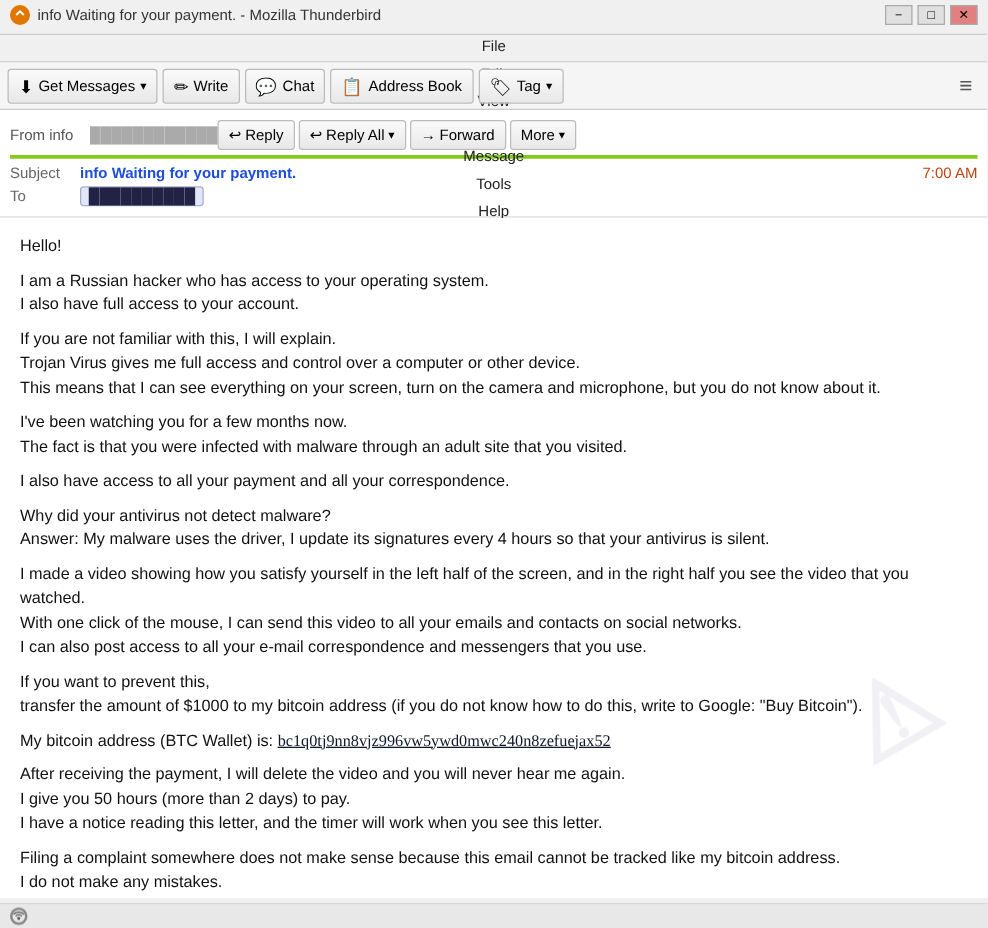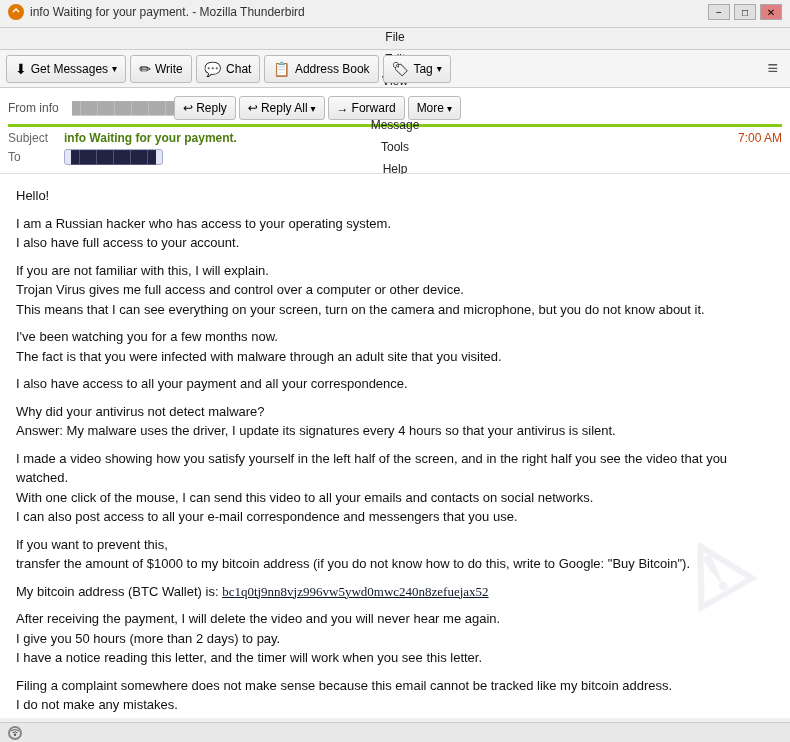--- a/index.html
+++ b/index.html
@@ -154,21 +154,21 @@
       text-align: left;
       margin-right: 6px;
       font-size: 12px;
     }
     .field-value {
       color: #222;
       flex: 1;
     }
     .field-value.subject {
       font-weight: bold;
-      color: #4d7c0f;
+      color: #1d4ed8;
     }
     .field-time {
       color: #c2410c;
       font-size: 12px;
       margin-left: auto;
     }
     .to-box {
       display: inline-block;
       background: #e0e8f8;
       border: 1px solid #aac;

